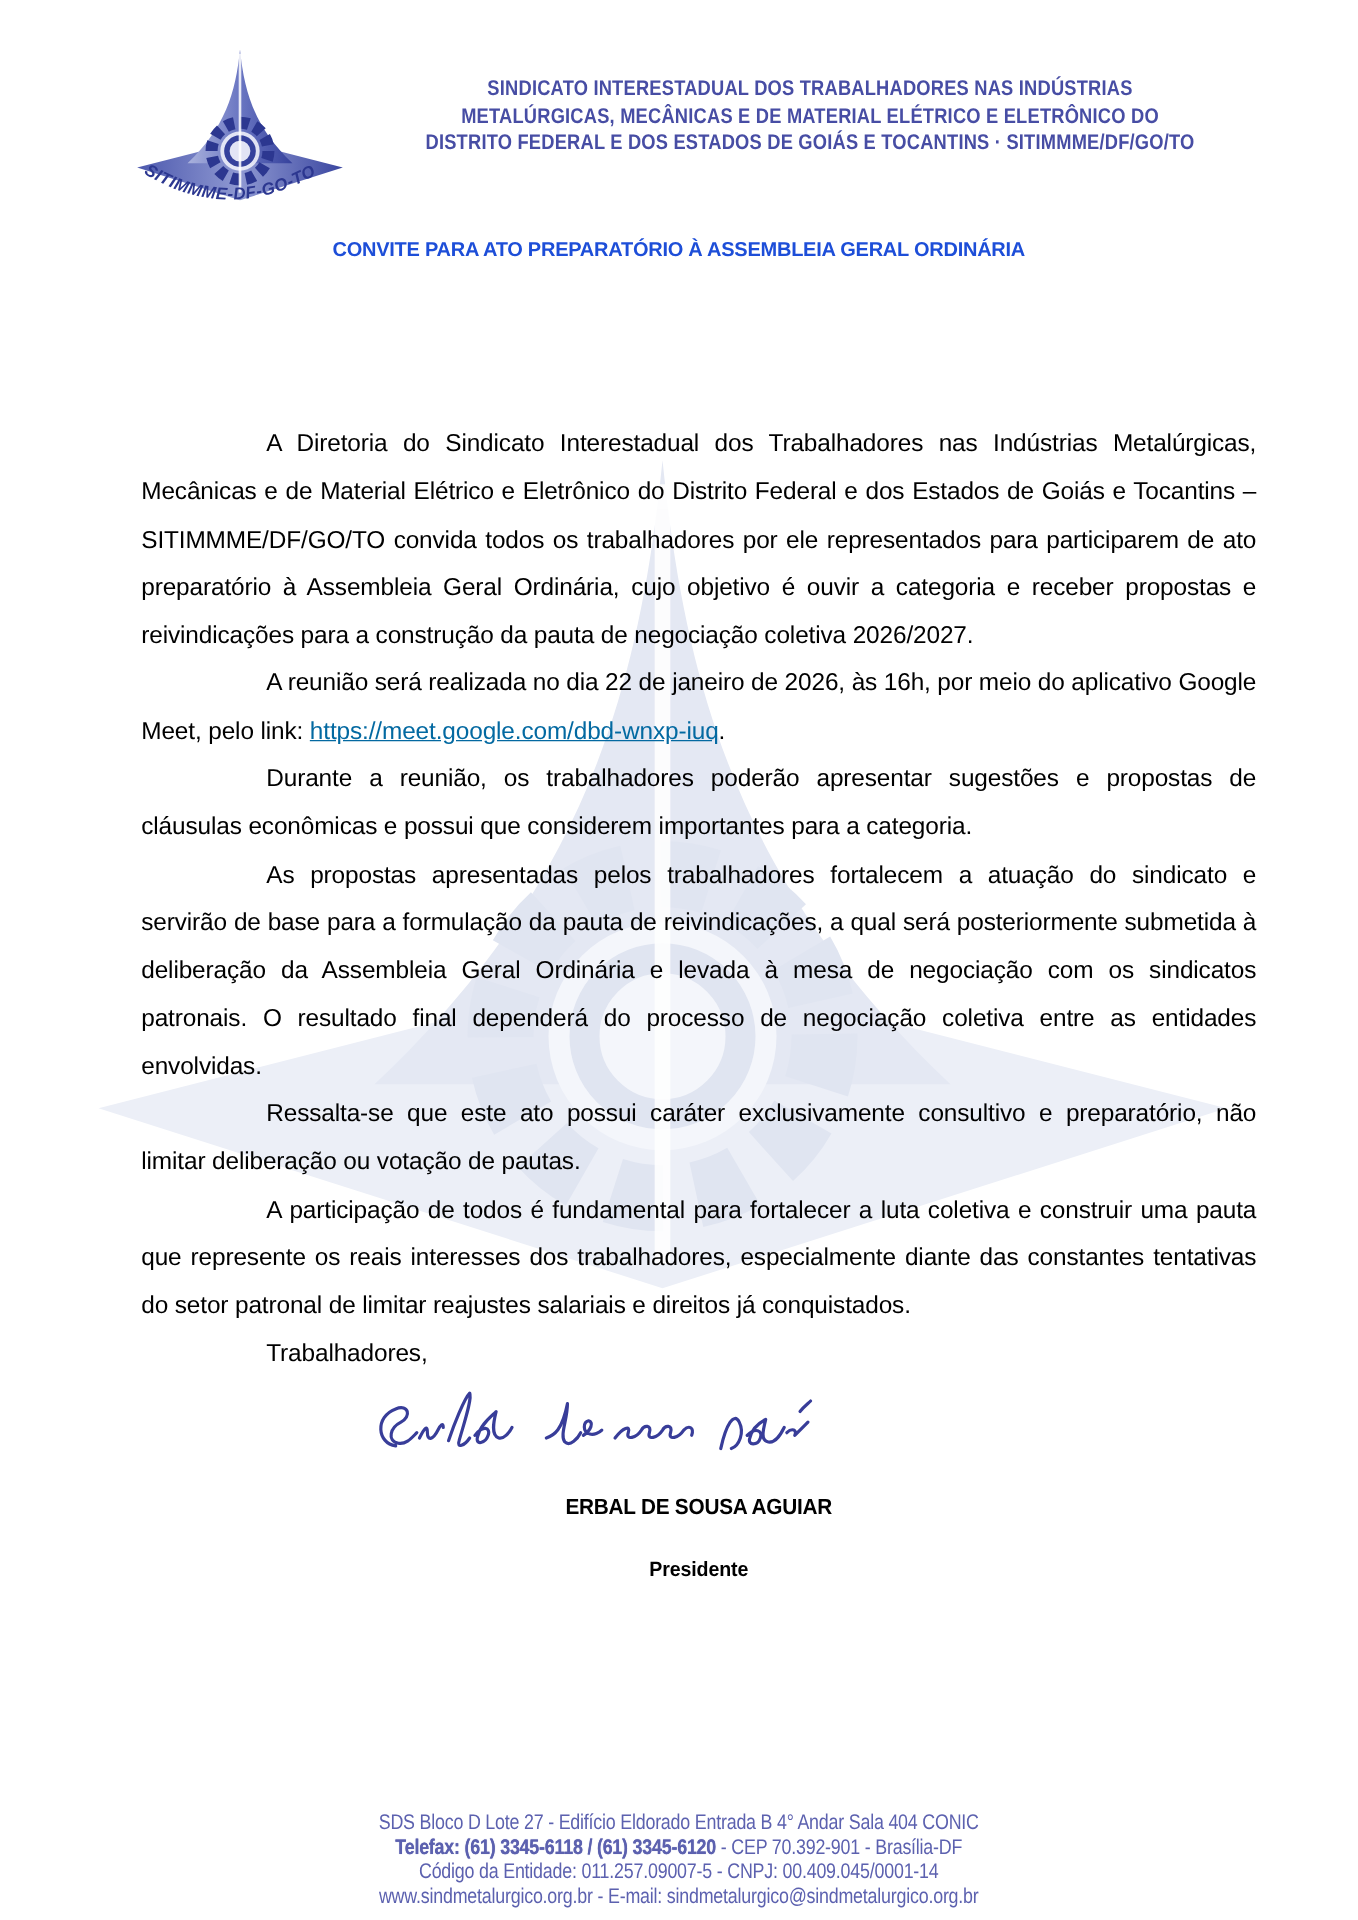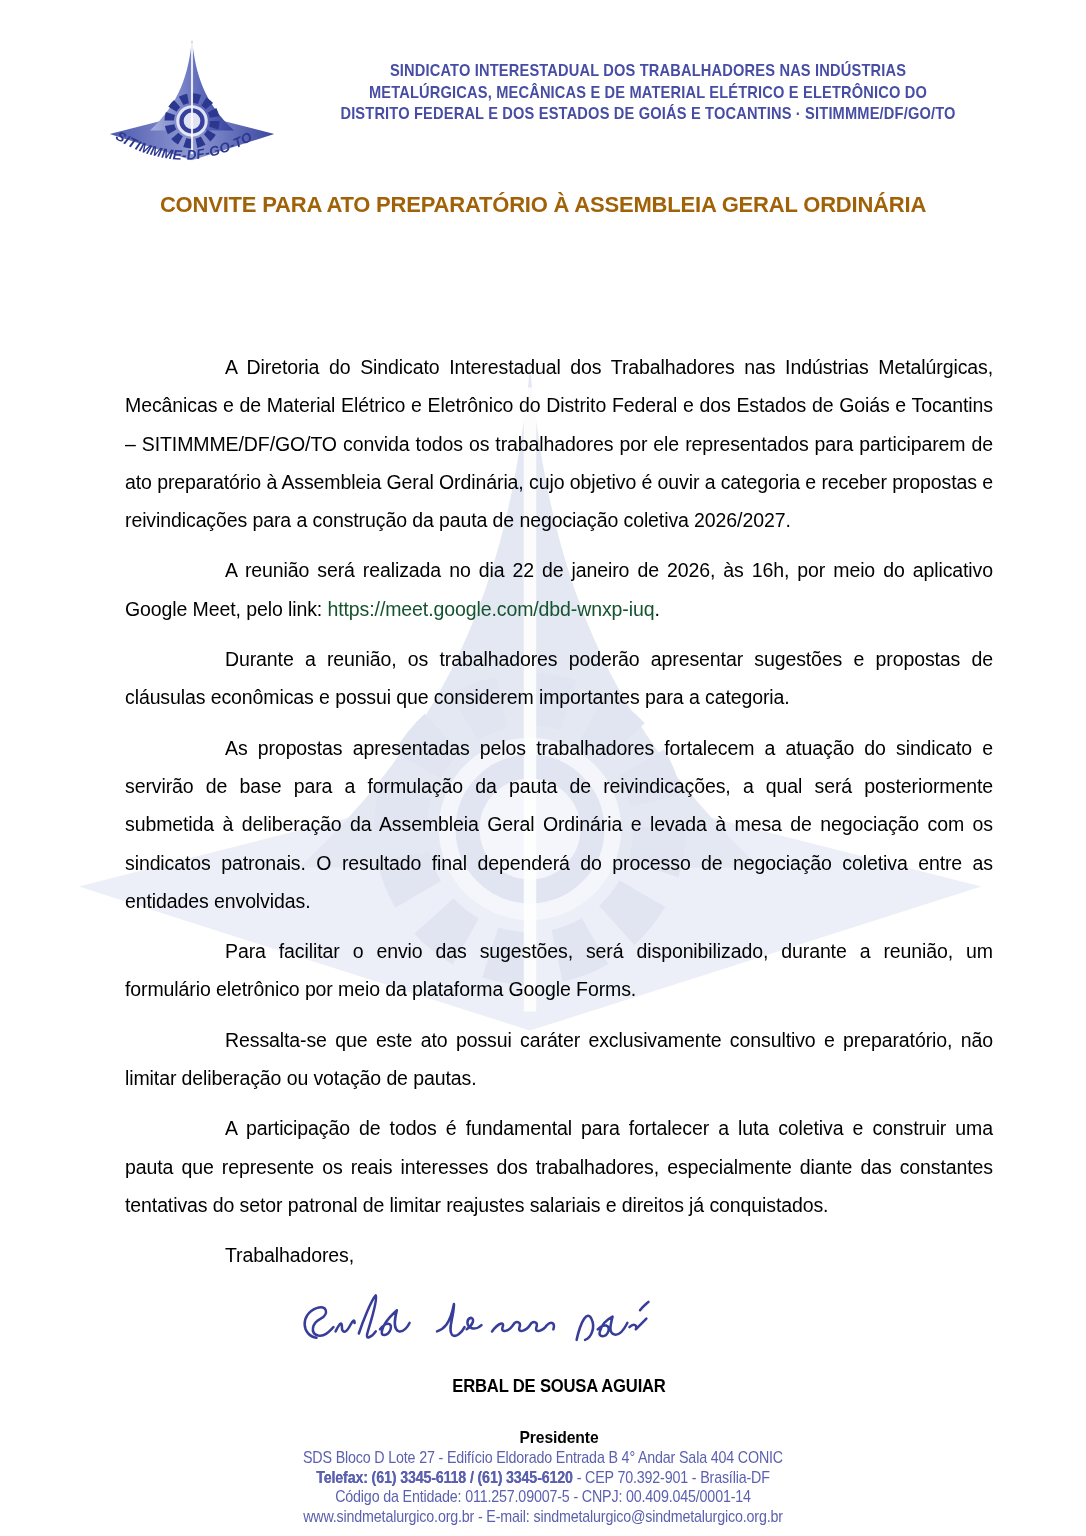--- a/index.html
+++ b/index.html
@@ -27,35 +27,35 @@
     font-weight:bold;
     font-size:17px; line-height:21.5px;
     transform:scaleX(0.86); transform-origin:center;
     letter-spacing:0.2px;
     white-space:nowrap;
   }
   
   .title-block {
     position:absolute; top:192px; left:0; width:100%;
     z-index:2; text-align:center;
-    font-weight:bold; font-size:22px; color:#a16207;
+    font-weight:bold; font-size:16px; color:#1d4ed8;
     letter-spacing:-0.2px;
   }
   .title-block .t-line { margin:0 0 31px 0; }
   
   .body-block {
     position:absolute; top:336px; left:113px; width:892px;
     z-index:2;
     font-size:19.5px; line-height:38.3px;
     text-align:justify;
     letter-spacing:-0.1px;
   }
-  .body-block p { margin:12px; text-indent:100px; }
+  .body-block p { margin:0; text-indent:100px; }
   .body-block p.closing { text-align:left; }
-  a.meet-link { color:#14532d; cursor:pointer; }
+  a.meet-link { color:#0369a1; text-decoration:underline; cursor:pointer; }
   
   .sig-wrap { margin:4px 0 0 160px; width:400px; height:74px; }
   .sign-name {
     text-align:center; font-weight:bold; font-size:17.5px;
     margin-top:6px; transform:scaleX(0.95); transform-origin:center;
     letter-spacing:-0.2px;
   }
   .sign-role {
     text-align:center; font-weight:bold; font-size:16.5px;
     margin-top:13px; transform:scaleX(0.95); transform-origin:center;
@@ -122,21 +122,20 @@
 
   <div class="title-block">
     <div class="t-line">CONVITE PARA ATO PREPARATÓRIO À ASSEMBLEIA GERAL ORDINÁRIA</div>
   </div>
 
   <div class="body-block">
     <p>A Diretoria do Sindicato Interestadual dos Trabalhadores nas Indústrias Metalúrgicas, Mecânicas e de Material Elétrico e Eletrônico do Distrito Federal e dos Estados de Goiás e Tocantins – SITIMMME/DF/GO/TO convida todos os trabalhadores por ele representados para participarem de ato preparatório à Assembleia Geral Ordinária, cujo objetivo é ouvir a categoria e receber propostas e reivindicações para a construção da pauta de negociação coletiva 2026/2027.</p>
     <p><span>A reunião será realizada no dia 22 de janeiro de 2026, às 16h, por meio do aplicativo Google Meet, pelo link: </span><a class="meet-link">https://meet.google.com/dbd-wnxp-iuq</a><span>.</span></p>
     <p>Durante a reunião, os trabalhadores poderão apresentar sugestões e propostas de cláusulas econômicas e possui que considerem importantes para a categoria.</p>
     <p>As propostas apresentadas pelos trabalhadores fortalecem a atuação do sindicato e servirão de base para a formulação da pauta de reivindicações, a qual será posteriormente submetida à deliberação da Assembleia Geral Ordinária e levada à mesa de negociação com os sindicatos patronais. O resultado final dependerá do processo de negociação coletiva entre as entidades envolvidas.</p>
-    <p>Para facilitar o envio das sugestões, será disponibilizado, durante a reunião, um formulário eletrônico por meio da plataforma Google Forms.</p>
     <p>Ressalta-se que este ato possui caráter exclusivamente consultivo e preparatório, não limitar deliberação ou votação de pautas.</p>
     <p>A participação de todos é fundamental para fortalecer a luta coletiva e construir uma pauta que represente os reais interesses dos trabalhadores, especialmente diante das constantes tentativas do setor patronal de limitar reajustes salariais e direitos já conquistados.</p>
     <p class="closing">Trabalhadores,</p>
 
     <div class="sig-wrap">
       <svg width="400" height="74" viewBox="0 0 340 70">
         <g fill="none" stroke="#383d99" stroke-width="2.4" stroke-linecap="round" stroke-linejoin="round">
           <path d="M22,48 C8,46 6,26 22,20 C32,16 34,26 26,30 C18,34 15,44 24,46 C30,47 34,42 38,38"></path>
           <path d="M40,42 C44,34 46,32 46,38 C46,44 50,44 54,36 C56,32 58,30 58,34"></path>
           <path d="M62,44 C66,32 74,12 78,8 C80,12 74,30 70,44 C68,50 74,48 78,42"></path>

